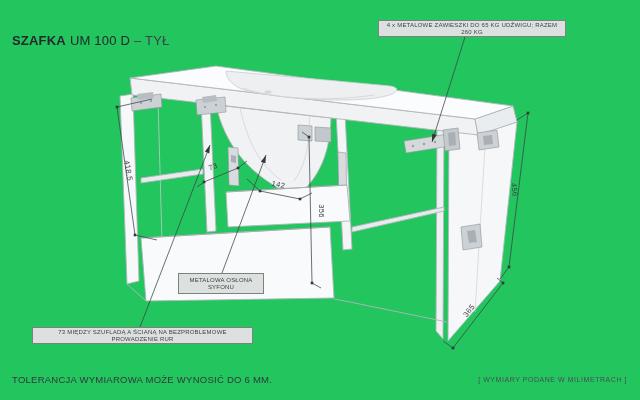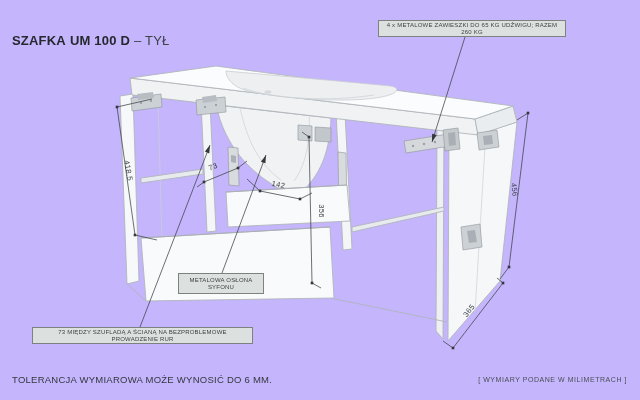--- a/index.html
+++ b/index.html
@@ -1,21 +1,21 @@
 <!DOCTYPE html>
 <html><head>
 <meta charset="utf-8">
 <style>
   html,body{margin:0;padding:0;background:#ffffff;}
-  .stage{position:relative;width:640px;height:400px;background:#c4b5fd;overflow:hidden;
+  .stage{position:relative;width:640px;height:400px;background:#22c55e;overflow:hidden;
          font-family:"Liberation Sans",sans-serif;}
   .title{position:absolute;left:12px;top:9px;display:flex;gap:4px;align-items:baseline;
          font-size:13px;color:#26282e;letter-spacing:.2px;}
   .title .product{font-weight:600;}
-  .title .model{font-weight:700;}
+  .title .model{font-weight:400;}
   .title .view{font-weight:500;color:#3f4247;margin-top:24px;}
   .drawing{position:absolute;left:0;top:0;}
   .callout{position:absolute;box-sizing:border-box;background:#dce0df;border:1px solid #7d827f;
            color:#3d423f;font-size:6px;line-height:1.15;letter-spacing:.2px;display:flex;
            align-items:center;justify-content:center;text-align:center;padding:1px 4px;}
   .callout.hangers{left:378px;top:20px;width:188px;height:17px;}
   .callout.siphon{left:178px;top:273px;width:86px;height:21px;}
   .callout.gap{left:32px;top:327px;width:221px;height:17px;}
   .footer-left{position:absolute;left:12px;top:374px;font-size:9.5px;color:#34373c;letter-spacing:.25px;}
   .footer-right{position:absolute;right:13px;top:376px;font-size:7px;color:#4b4e53;letter-spacing:.55px;}

